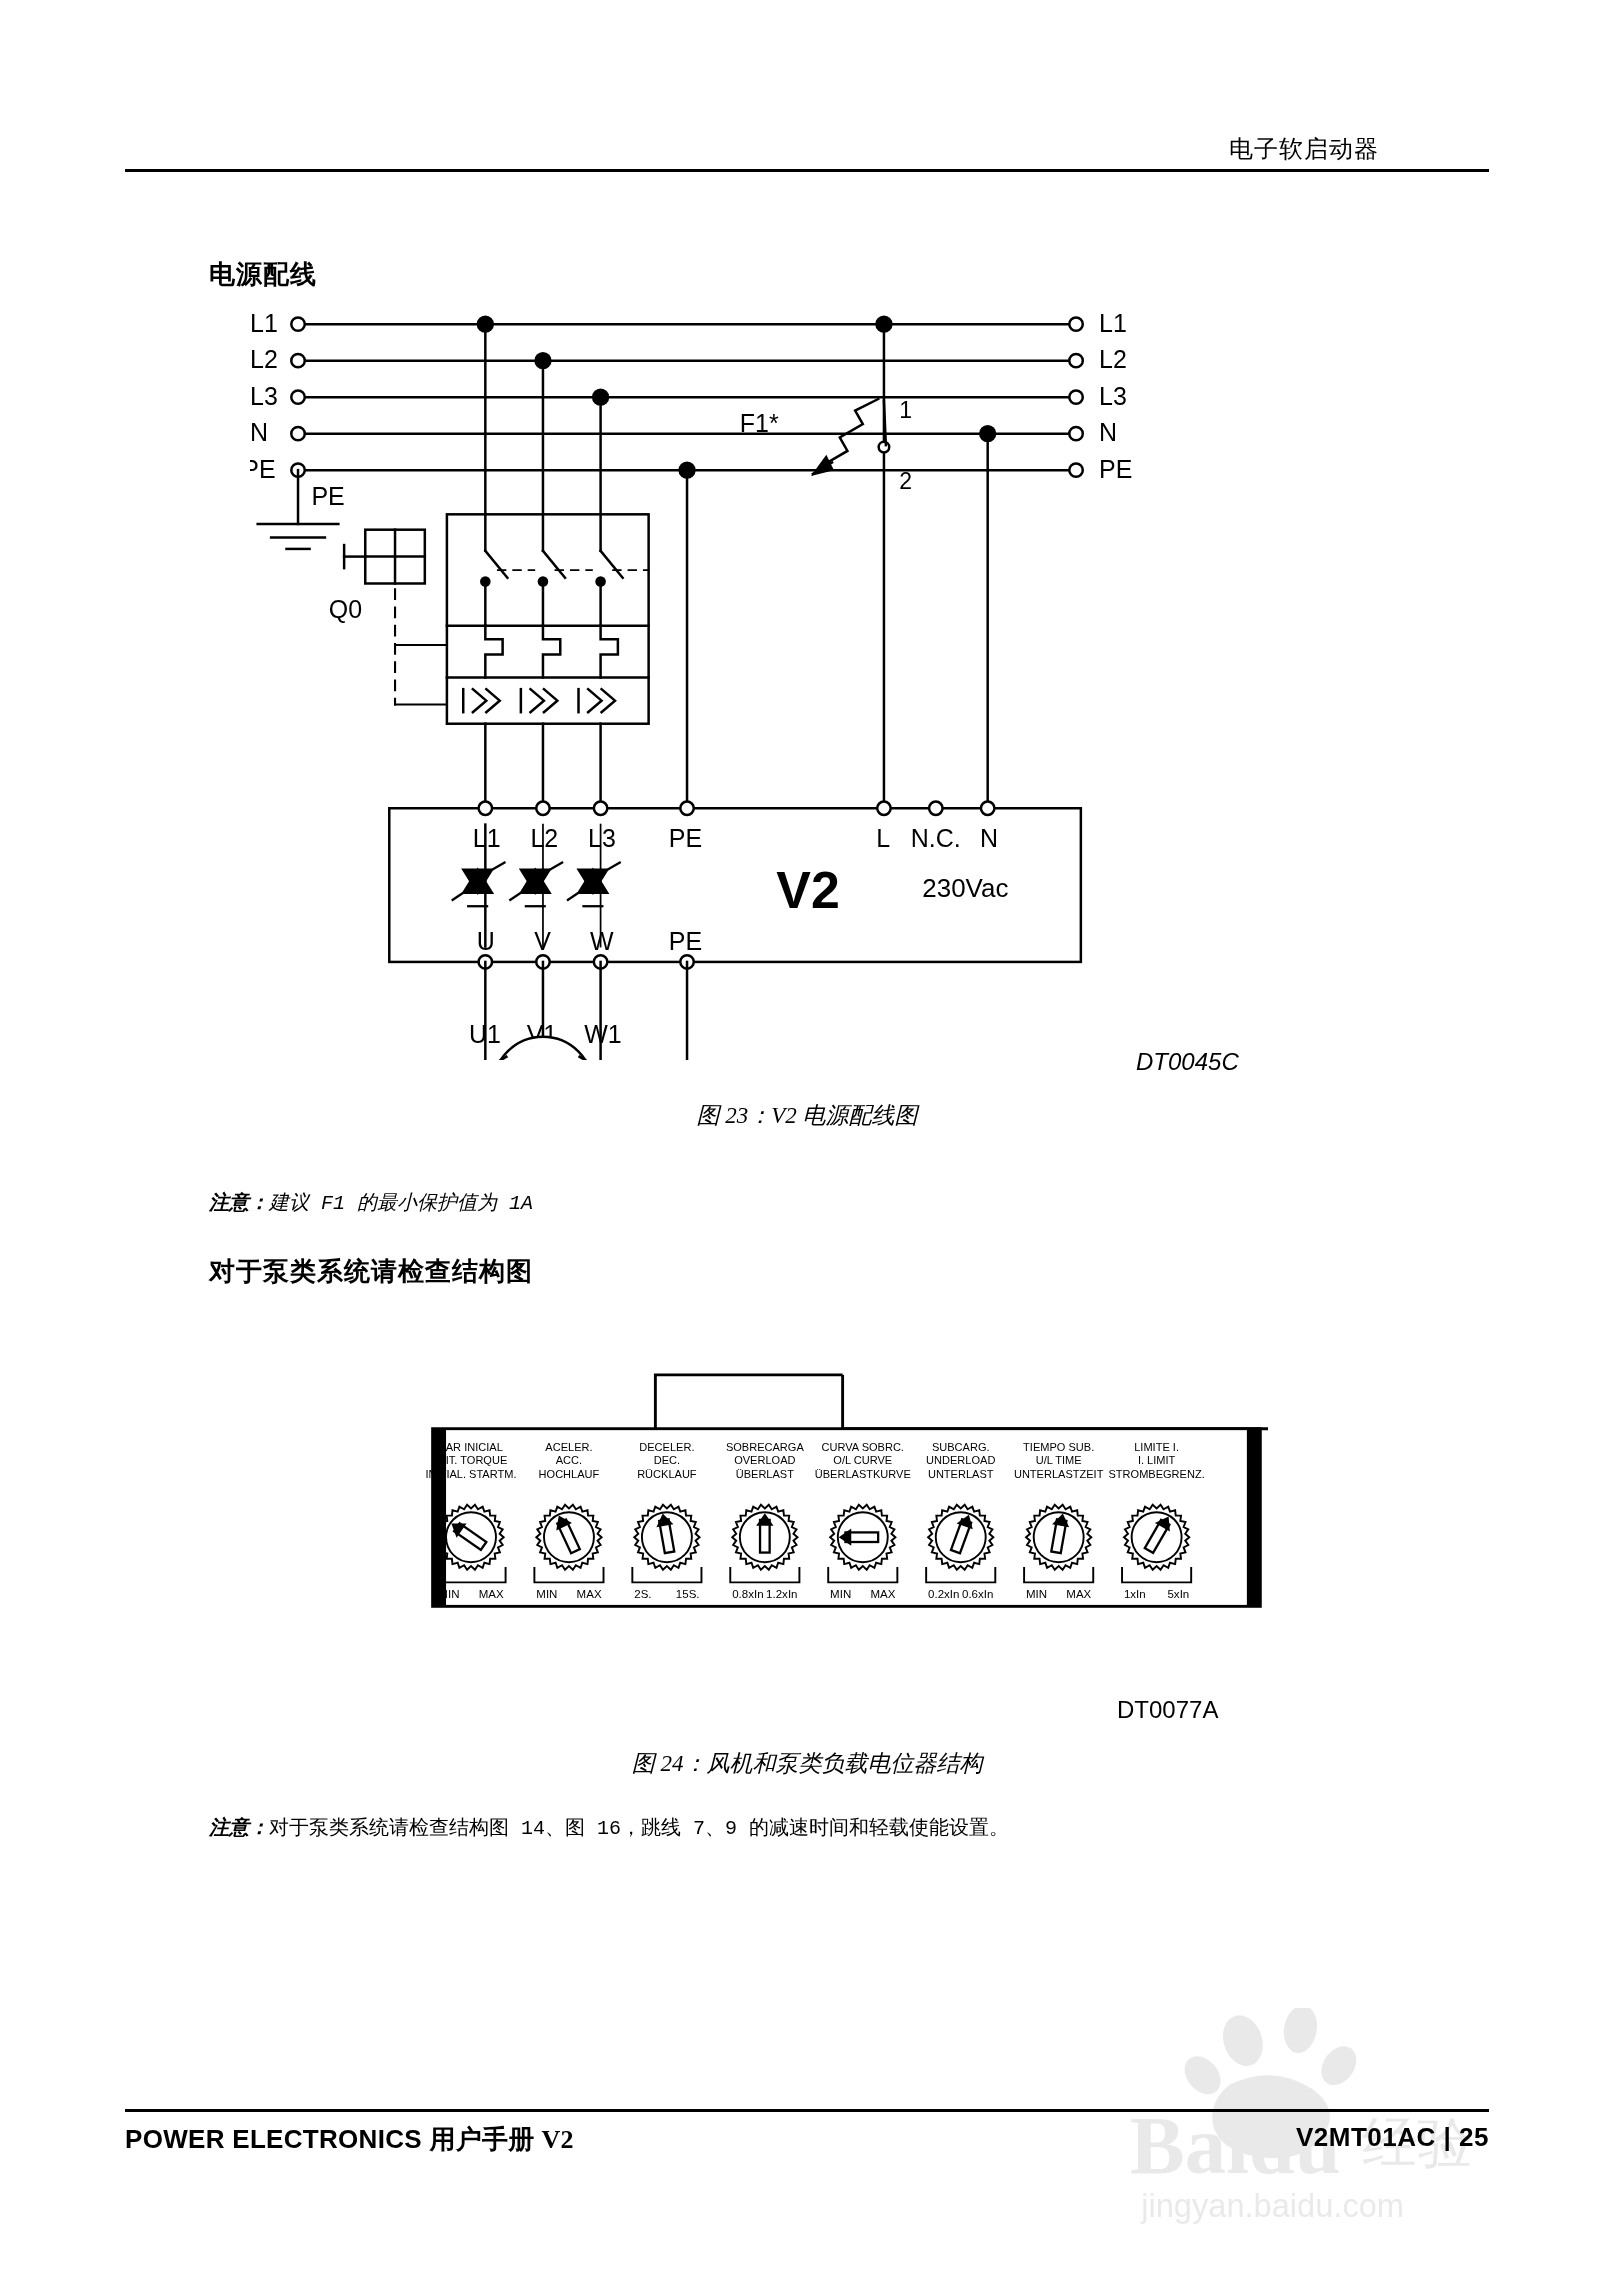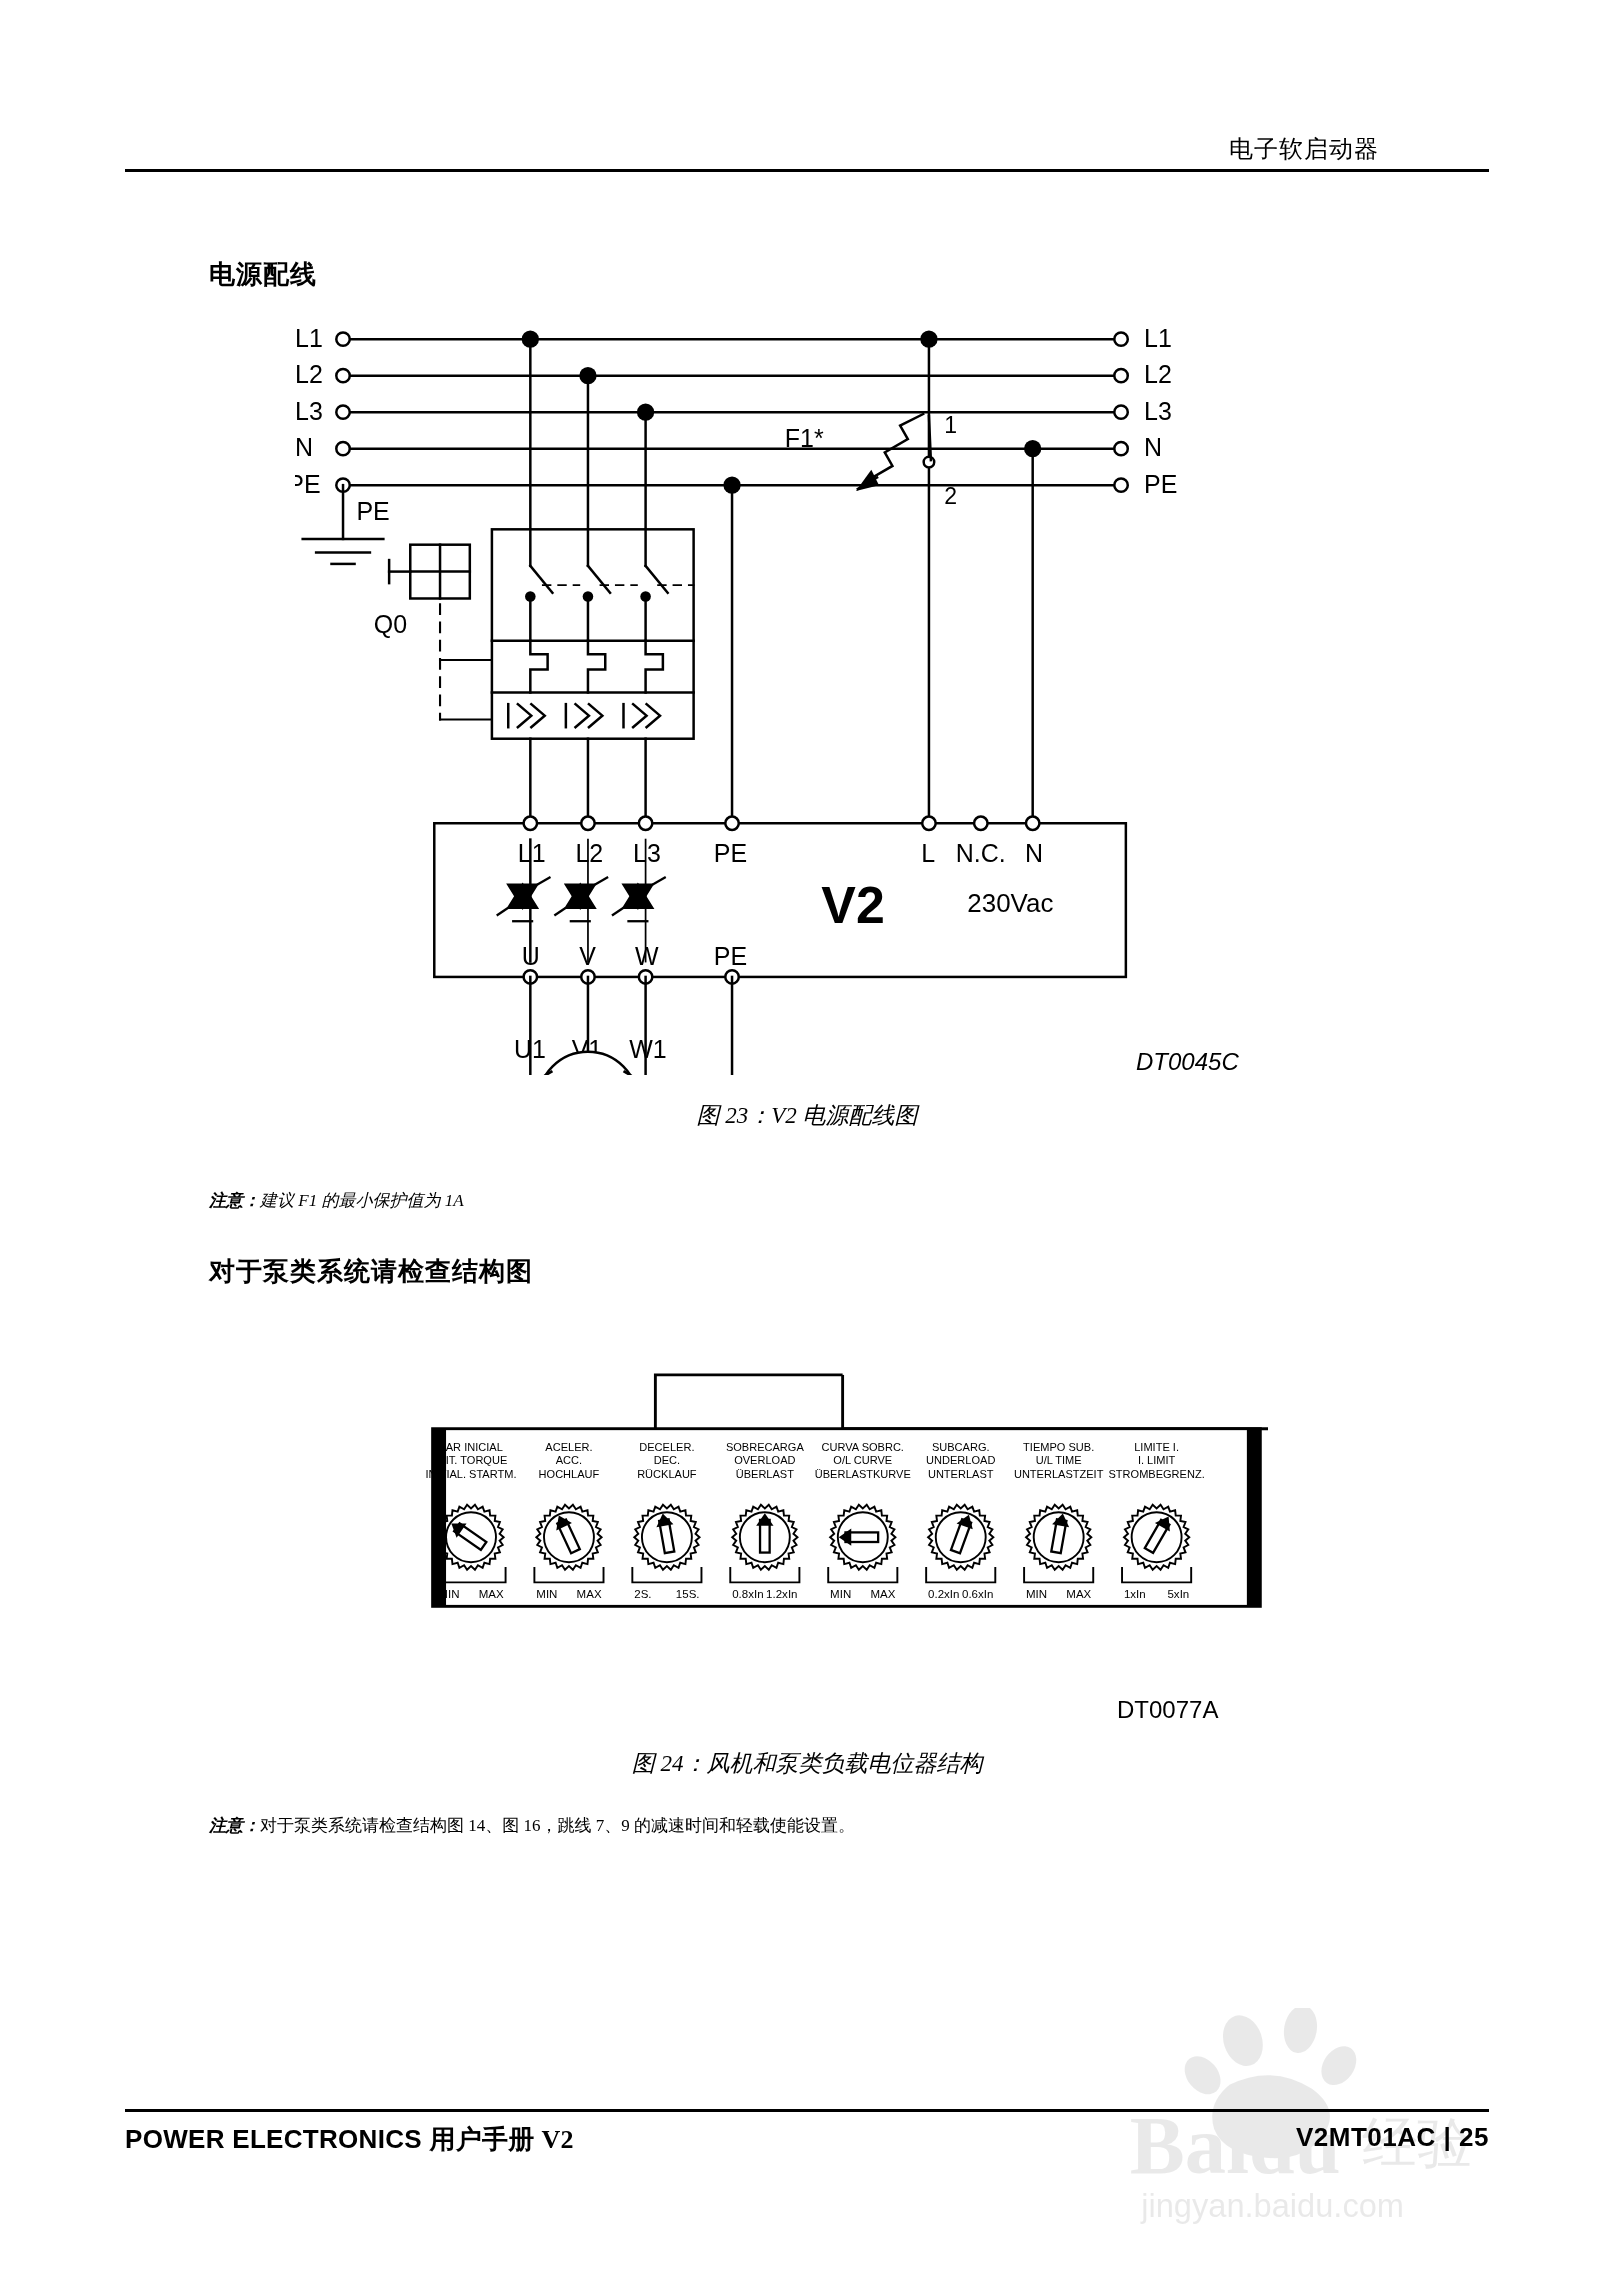--- a/index.html
+++ b/index.html
@@ -29,22 +29,22 @@
   .ftr-left { font-size:26px; font-weight:bold; letter-spacing:0.3px; }
   .ftr-left .cn { font-family:"Liberation Serif", serif; font-weight:bold; }
   .ftr-right { font-size:26px; font-weight:bold; letter-spacing:0.5px;margin-left:12px; }
 
   
   .h2 {
     position:absolute; font-family:"Liberation Serif", serif;
     font-weight:bold; font-size:26px; letter-spacing:1px;
   }
   .note {
-    position:absolute; font-family:Liberation Serif, serif;
-    font-size:17px; font-style:italic;
+    position:absolute; font-family:Liberation Mono, monospace;
+    font-size:20px; font-style:italic;
   }
   .note b { font-weight:bold; font-style:italic; }
   .caption {
     position:absolute; text-align:center; width:100%;
     font-family:"Liberation Serif", serif; font-style:italic; font-size:23px;
   }
   .dtcode { position:absolute; font-size:24px; }
 
   
   .diagram { position:absolute; }
@@ -55,21 +55,21 @@
 
 <div class="page">
 
   <div class="hdr">
     <div class="hdr-title">电子软启动器</div>
     <div class="hdr-rule"></div>
   </div>
 
   <div class="h2" style="left:209px; top:257px;">电源配线</div>
 
-  <div class="diagram" style="left:250px; top:316px;margin-left:45px;">
+  <div class="diagram" style="left:250px; top:301px;">
     <svg width="1095" height="759" viewBox="0 0 1140 790" xmlns="http://www.w3.org/2000/svg">
       <g fill="none" stroke="#000" stroke-width="2.6" stroke-linecap="square">
 
         <line x1="58" y1="24" x2="852" y2="24"></line>
         <line x1="58" y1="62" x2="852" y2="62"></line>
         <line x1="58" y1="100" x2="852" y2="100"></line>
         <line x1="58" y1="138" x2="852" y2="138"></line>
         <line x1="58" y1="176" x2="852" y2="176"></line>
 
         <circle cx="50" cy="24" r="7" fill="#fff"></circle>

